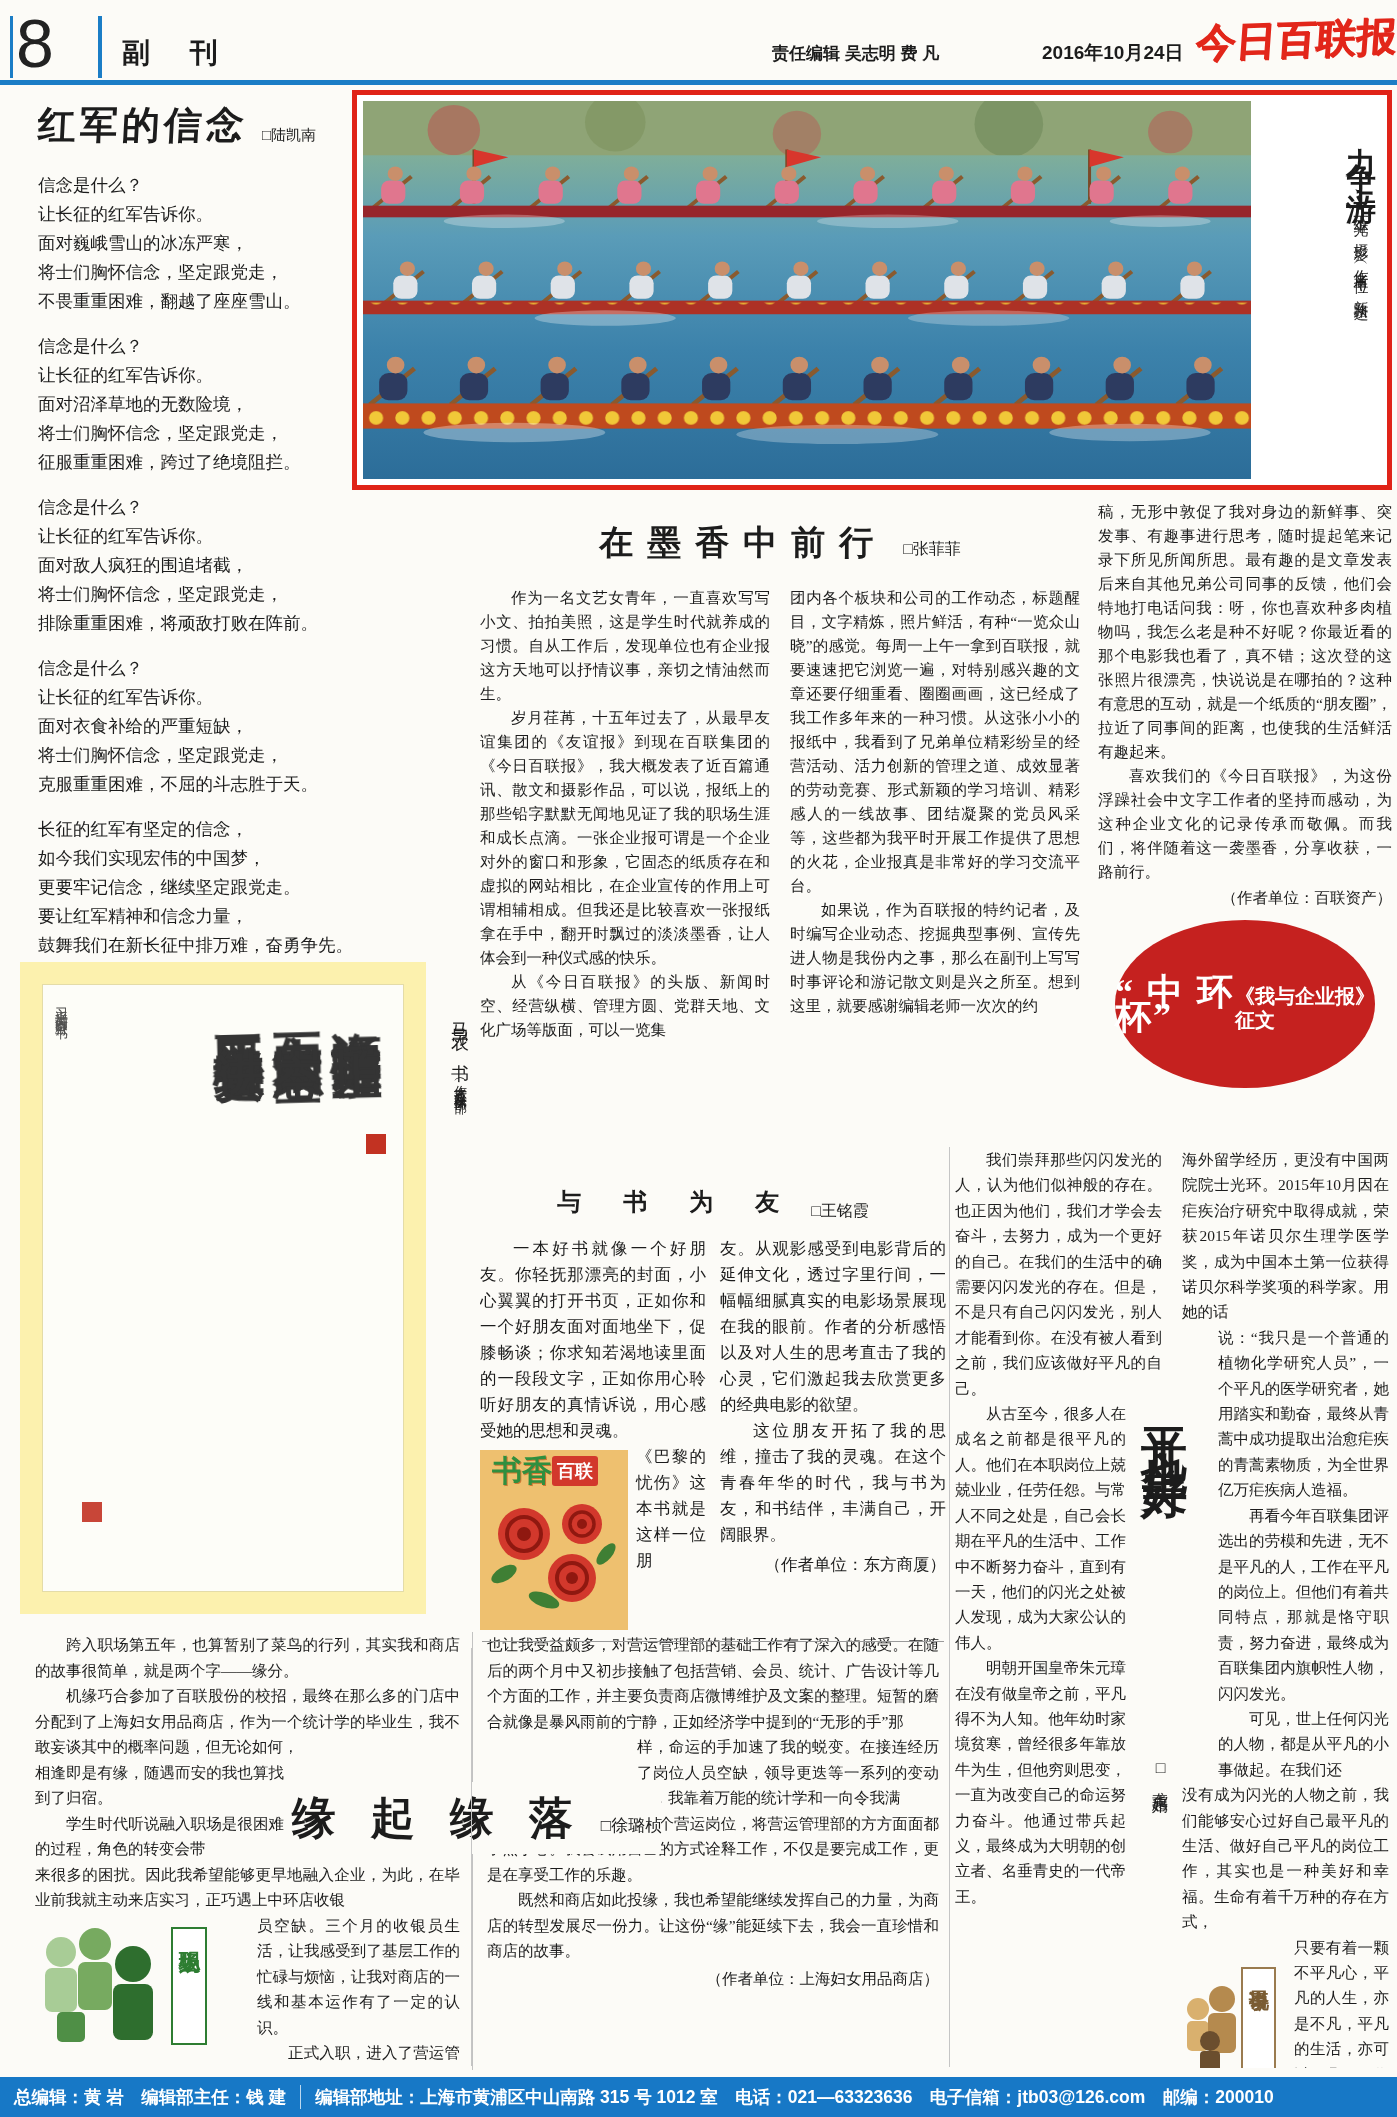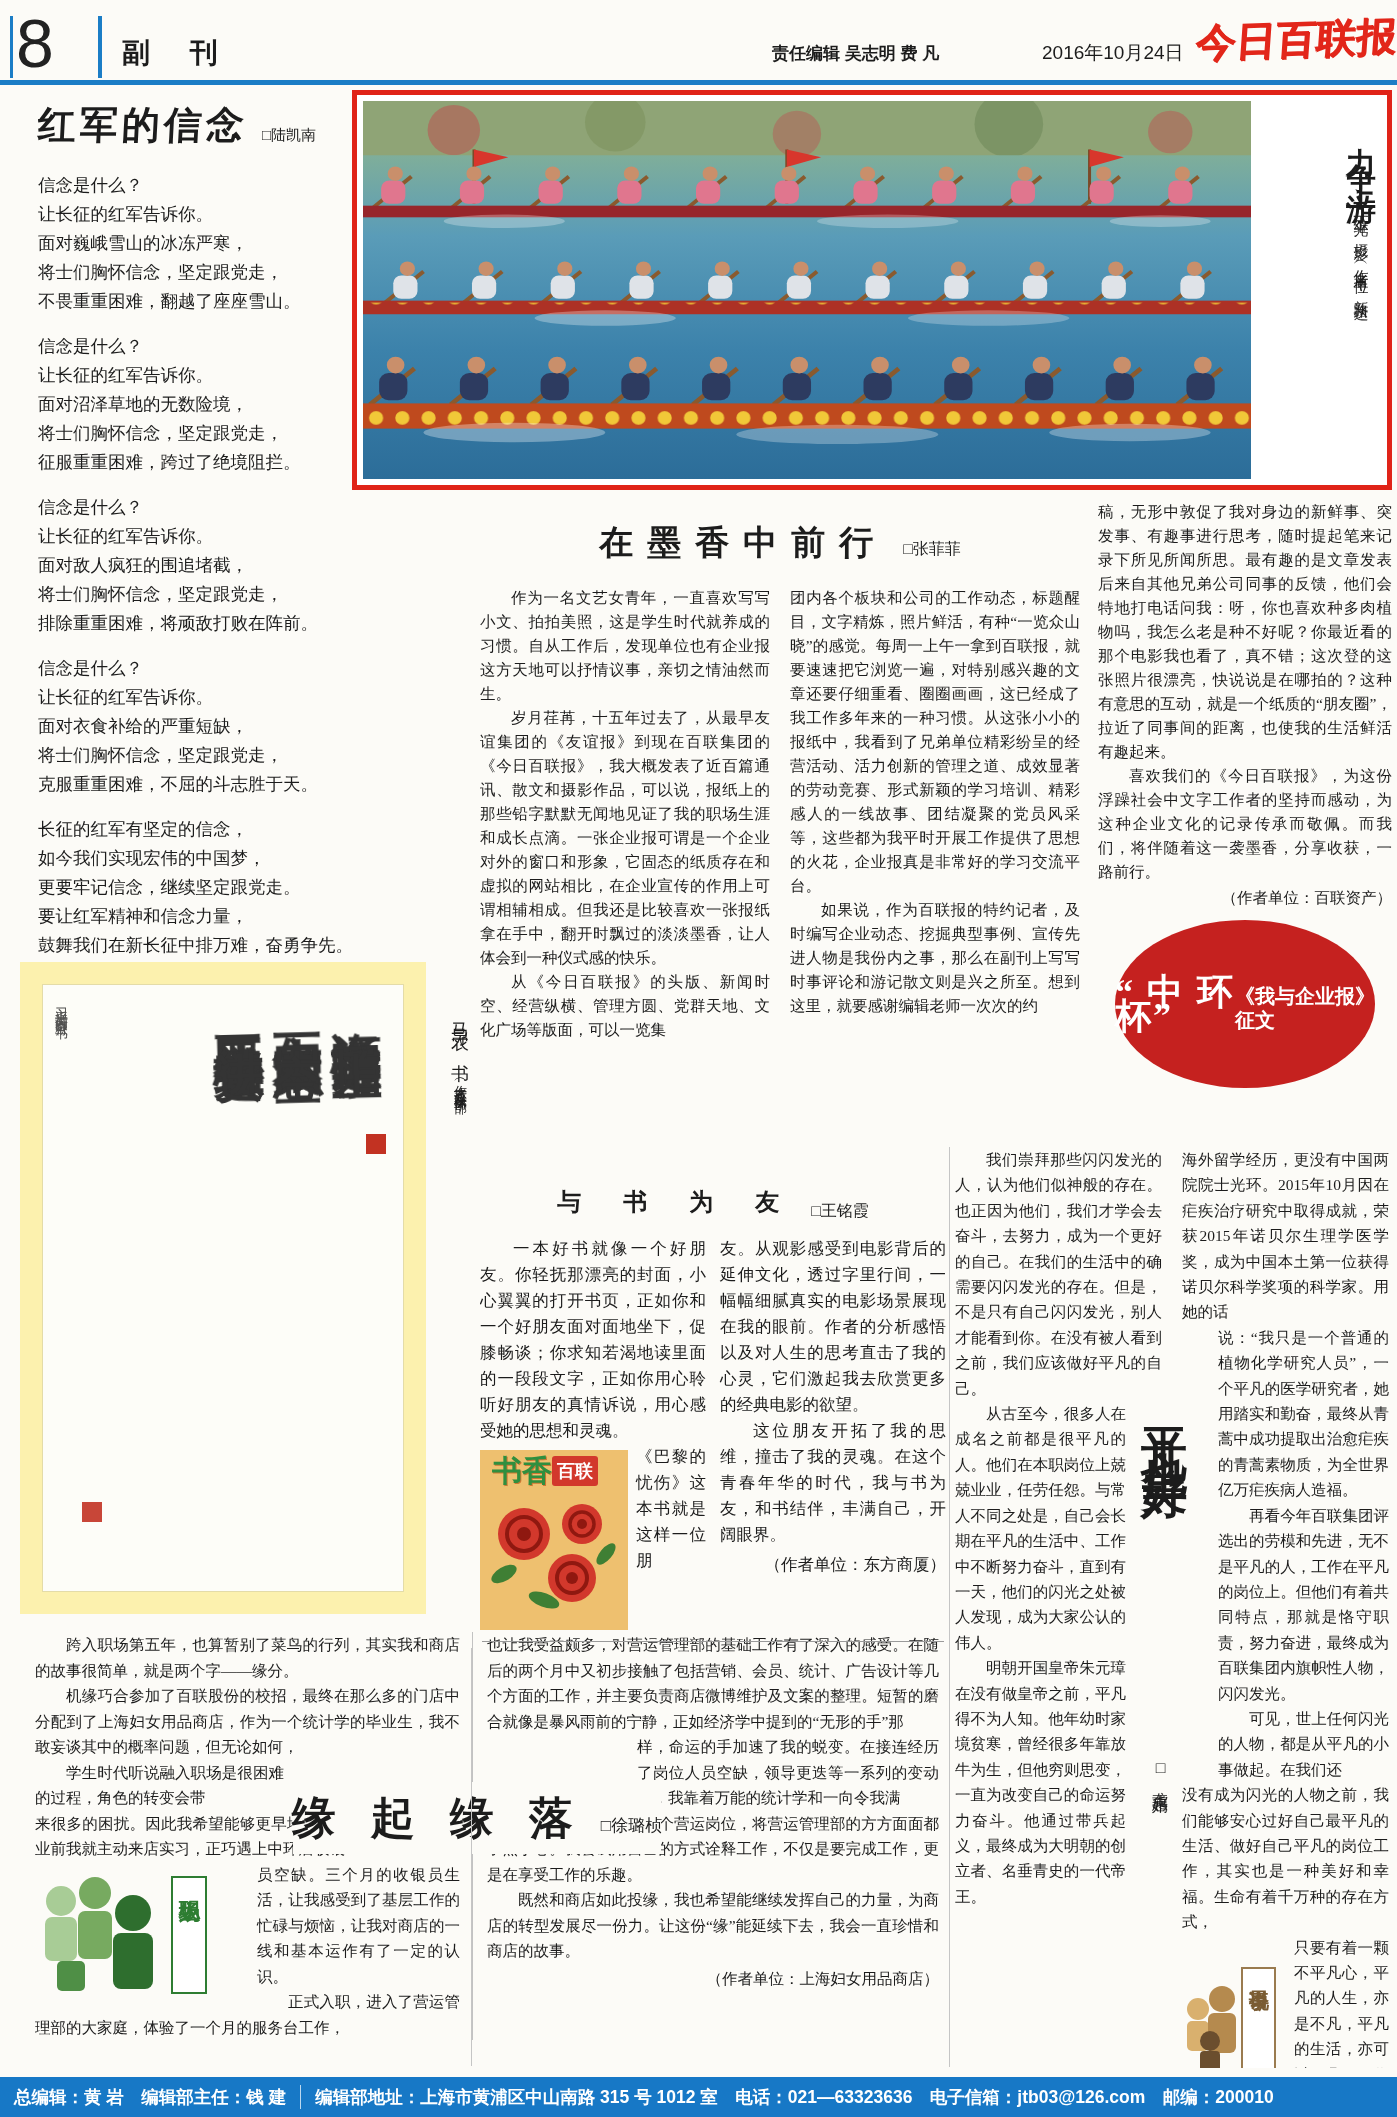--- a/index.html
+++ b/index.html
@@ -13,21 +13,21 @@
 
   
   .hdr-pageno{position:absolute;left:16px;top:4px;font-family:"Liberation Sans",sans-serif;
     font-size:68px;font-weight:400;color:#222;}
   .hdr-vl0{position:absolute;left:10px;top:16px;width:3px;height:62px;background:#1b7dc6;}
   .hdr-vl1{position:absolute;left:98px;top:16px;width:4px;height:62px;background:#1b7dc6;}
   .hdr-section{position:absolute;left:122px;top:34px;font-size:28px;font-weight:700;letter-spacing:16px;
     font-family:"Liberation Sans",sans-serif;}
   .hdr-editors{position:absolute;left:772px;top:42px;font-size:17px;font-weight:700;
     font-family:"Liberation Sans",sans-serif;}
-  .hdr-date{position:absolute;left:1042px;top:40px;font-size:19px;font-weight:400;
+  .hdr-date{position:absolute;left:1042px;top:40px;font-size:19px;font-weight:700;
     font-family:"Liberation Sans",sans-serif;}
   .hdr-masthead{position:absolute;left:1196px;top:12px;font-size:40px;font-weight:700;color:#e2261a;
     transform:skewX(-6deg) rotate(-2deg);text-shadow:1px 1px 0 #e2261a;}
   .hdr-rule{position:absolute;left:0;top:80px;width:1397px;height:5px;background:#1b7dc6;}
 
   
   .poem{position:absolute;left:38px;top:100px;width:316px;}
   .poem-titlerow{display:flex;align-items:flex-end;gap:14px;margin-bottom:20px;}
   .poem-title{font-size:38px;font-weight:700;letter-spacing:4px;transform:skewX(-3deg);}
   .poem-author{font-size:15px;padding-bottom:6px;white-space:nowrap;}
@@ -401,20 +401,21 @@
         </div>
       </div>
     </div>
   </div>
 
   <div class="yuanqi" data-name="article-yuanqi">
     <div class="yq-cols">
       <div class="yq-col1 just" data-name="article-column">
         <p class="ind" data-name="paragraph">跨入职场第五年，也算暂别了菜鸟的行列，其实我和商店的故事很简单，就是两个字——缘分。</p>
         <p class="ind" data-name="paragraph">机缘巧合参加了百联股份的校招，最终在那么多的门店中分配到了上海妇女用品商店，作为一个统计学的毕业生，我不敢妄谈其中的概率问题，但无论如何，</p>
+        <p class="yq-nr" data-name="paragraph">相逢即是有缘，随遇而安的我也算找到了归宿。</p>
         <p class="ind yq-nr" data-name="paragraph">学生时代听说融入职场是很困难的过程，角色的转变会带</p>
         <p data-name="paragraph">来很多的困扰。因此我希望能够更早地融入企业，为此，在毕业前我就主动来店实习，正巧遇上中环店收银</p>
         <div>
           <div class="zc-icon" data-name="zhichang-rensheng-icon">
             <svg width="130" height="120" viewBox="0 0 130 120" data-name="people-icon" aria-hidden="true">
               <circle cx="26" cy="26" r="15" fill="#a8cc96"></circle>
                 <rect x="10" y="42" width="32" height="44" rx="7" fill="#a8cc96"></rect>
               <circle cx="60" cy="18" r="16" fill="#77aa60"></circle>
                 <rect x="43" y="36" width="34" height="48" rx="7" fill="#77aa60"></rect>
               <circle cx="98" cy="38" r="18" fill="#2e6e2e"></circle>

